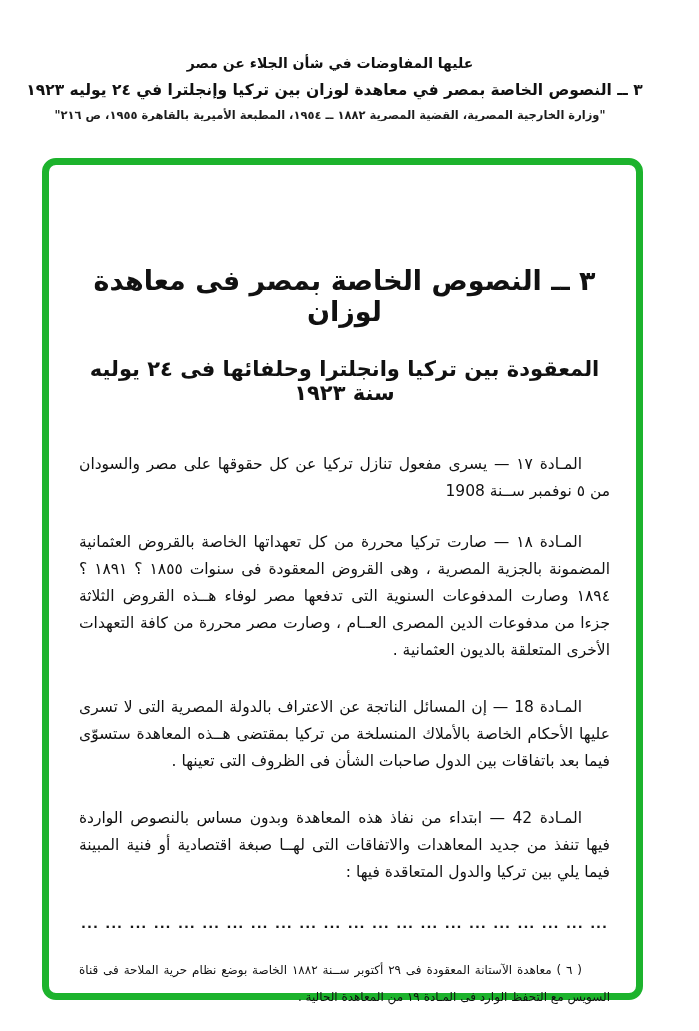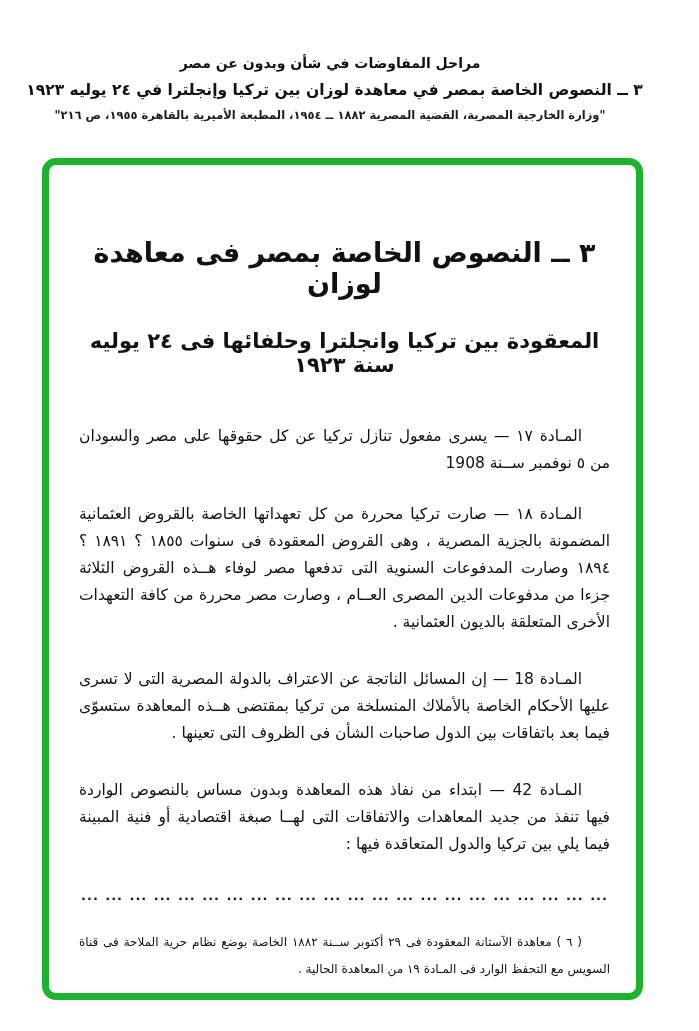--- a/index.html
+++ b/index.html
@@ -46,21 +46,21 @@
   .green-box {
     position: absolute;
     top: 158px;
     left: 42px;
     width: 601px;
     height: 842px;
     box-sizing: border-box;
     border: 7px solid #1db32d;
     border-radius: 14px;
     background: #ffffff;
-    padding: 72px 26px 0 30px;
+    padding: 100px 26px 0 30px;
     direction: rtl;
   }
   .doc-title {
     text-align: center;
     font-size: 27px;
     font-weight: bold;
     margin-bottom: 30px;
     letter-spacing: 0.3px;
   }
   .doc-subtitle {
@@ -97,21 +97,21 @@
     text-align: justify;
     text-indent: 28px;
   }
 </style>
 </head>
 <body>
 
 <div class="page">
 
   <header class="doc-header">
-    <div class="hdr-line1">مراحل المفاوضات في شأن وبدون عن مصر</div>
+    <div class="hdr-line1">عليها المفاوضات في شأن الجلاء عن مصر</div>
     <div class="hdr-line2">٣ ــ النصوص الخاصة بمصر في معاهدة لوزان بين تركيا وإنجلترا في ٢٤ يوليه ١٩٢٣</div>
     <div class="hdr-line3">"وزارة الخارجية المصرية، القضية المصرية ١٨٨٢ ــ ١٩٥٤، المطبعة الأميرية بالقاهرة ١٩٥٥، ص ٢١٦"</div>
   </header>
 
   <div class="green-box">
     <div class="doc-title">٣ ــ النصوص الخاصة بمصر فى معاهدة لوزان</div>
     <div class="doc-subtitle">المعقودة بين تركيا وانجلترا وحلفائها فى ٢٤ يوليه سنة ١٩٢٣</div>
 
     <p class="art">المـادة ١٧ — يسرى مفعول تنازل تركيا عن كل حقوقها على مصر والسودان من ٥ نوفمبر ســنة 1908</p>
 

